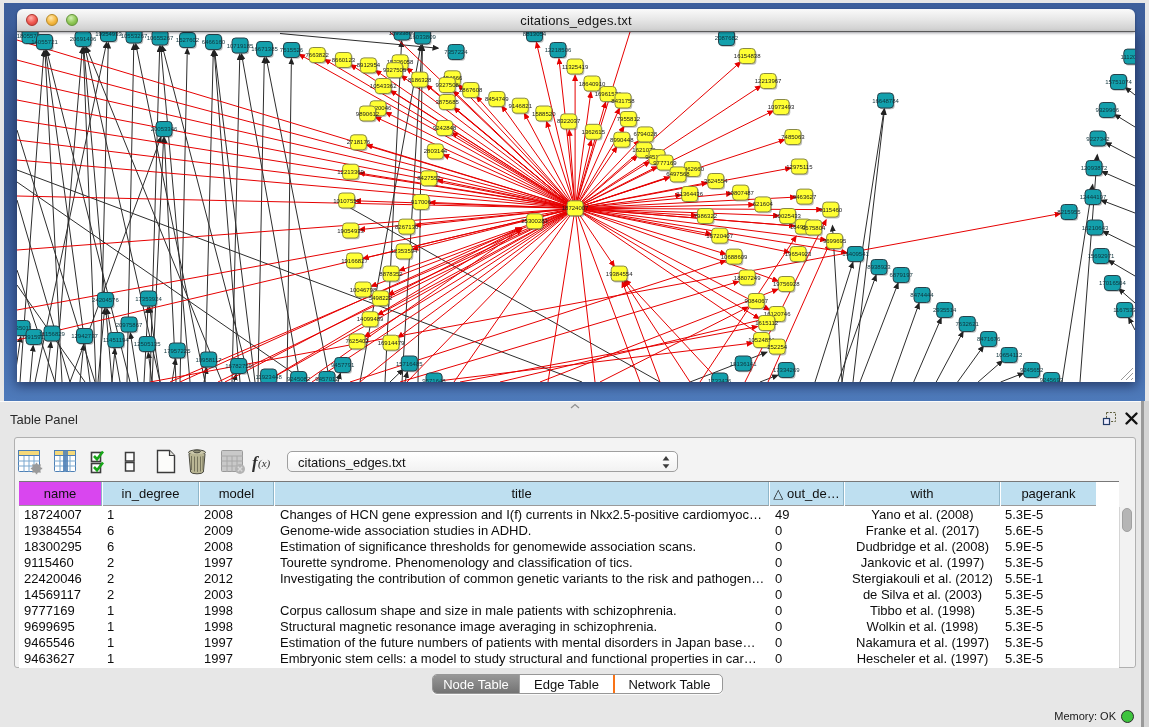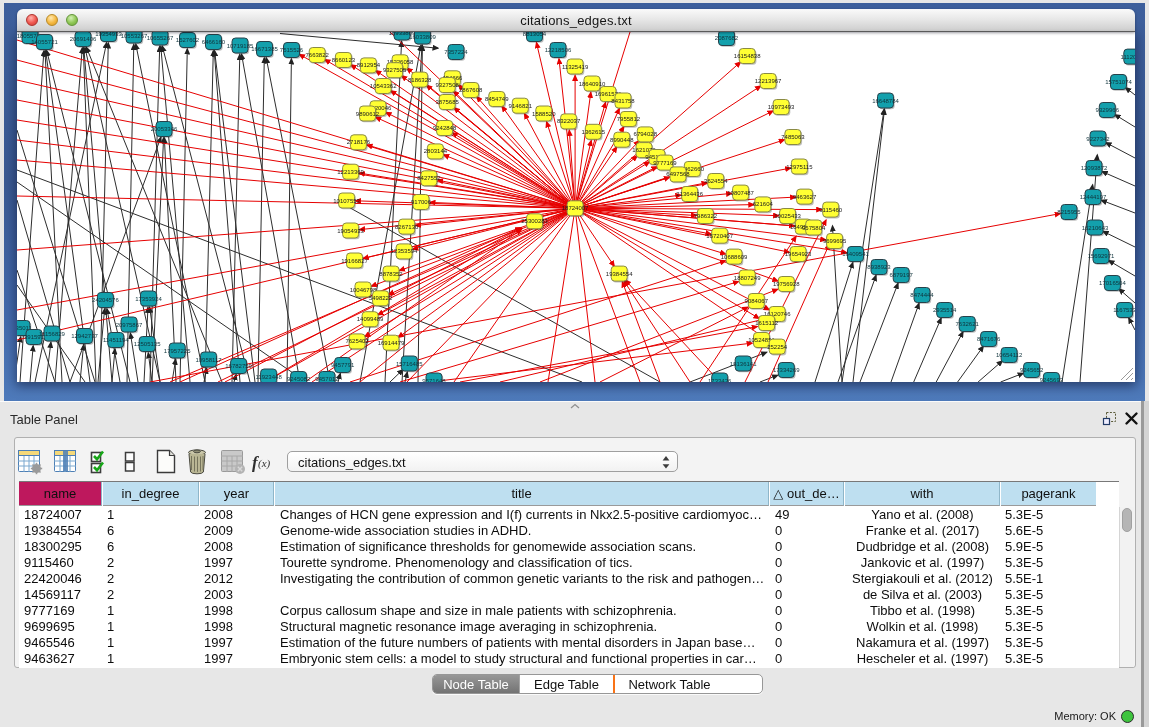--- a/index.html
+++ b/index.html
@@ -18,21 +18,21 @@
 #panel{left:14px;top:437px;width:1122px;height:231px;background:#f3f3f3;
  border:1px solid #b0b0b0;border-radius:3px}
 #tablebg{left:19px;top:481px;width:1100px;height:187px;background:#fff;border-top:1px solid #787878}
 .hd{top:482px;height:24px;background:#bedff0;border-right:1px solid #8fb6c9;
  font-size:13px;color:#101010;text-align:center;line-height:24px;border-bottom:1px solid #9a9a9a}
 .row{position:absolute;width:1100px;height:16px;font-size:13px;color:#0c0c0c}
 .row span{position:absolute;white-space:nowrap;line-height:16px}
 .row .ctr{text-align:center}
 #scrolltrack{left:1119px;top:507px;width:15px;height:160px;background:#f2f2f2;border-left:1px solid #d5d5d5}
 #thumb{left:1122px;top:508px;width:10px;height:24px;background:#b5b5b5;border-radius:5px;border:1px solid #a0a0a0}
-#tabs{left:432px;top:674px;width:331px;height:20px;border:1px solid #979797;border-radius:5px;
+#tabs{left:432px;top:674px;width:291px;height:20px;border:1px solid #979797;border-radius:5px;
  background:#fff;font-size:13px;overflow:hidden;box-shadow:0 1px 0 rgba(255,255,255,.8)}
 .seg{position:absolute;top:0;height:20px;line-height:19px;text-align:center;color:#111}
 #memory{right:33px;top:710px;font-size:11px;color:#1a1a1a}
 #memdot{left:1121px;top:710px;width:13px;height:13px;border-radius:50%;background:#3ec43e;border:1.5px solid #2c2c2c}
 #rightedge{left:1141px;top:401px;width:3px;height:326px;background:#9a9a9a}
 #rightedge2{left:1144px;top:401px;width:5px;height:326px;background:#d4d4d4}
 </style></head><body>
 <div class="abs" id="desktop"></div>
 <div class="abs" id="canvas">
     <svg width="1118" height="350" viewBox="0 0 1118 350" style="position:absolute;left:0;top:0">
@@ -731,23 +731,23 @@
     <text x="242" y="21" font-family="Liberation Serif,serif" font-style="italic" font-size="11" fill="#2e2e2e">(x)</text>
   </svg>
 <div class="abs" id="dropdown" style="left:287px;top:451px;width:391px;height:21px;border:1px solid #9f9f9f;border-radius:5px;background:linear-gradient(180deg,#fff,#f2f2f2)">
  <span class="abs" style="left:10px;top:3px;font-size:13px;color:#111">citations_edges.txt</span>
  <svg class="abs" style="right:6px;top:3px" width="10" height="15" viewBox="0 0 10 15">
   <path d="M5,1 L8.4,5.4 L1.6,5.4 z" fill="#3c3c3c"></path>
   <path d="M5,13.6 L8.4,9.2 L1.6,9.2 z" fill="#3c3c3c"></path>
  </svg>
 </div>
 <div class="abs" id="tablebg"></div>
-<div class="abs hd" style="left:19px;width:83px;background:#be185d">name</div>
+<div class="abs hd" style="left:19px;width:83px;background:#d946ef">name</div>
 <div class="abs hd" style="left:103px;width:96px">in_degree</div>
-<div class="abs hd" style="left:200px;width:74px">year</div>
+<div class="abs hd" style="left:200px;width:74px">model</div>
 <div class="abs hd" style="left:275px;width:494px">title</div>
 <div class="abs hd" style="left:770px;width:74px">△&nbsp;out_de…</div>
 <div class="abs hd" style="left:845px;width:155px">with</div>
 <div class="abs hd" style="left:1001px;width:95px;border-right:none">pagerank</div>
 <div class="row" style="top:507px">
     <span style="left:24px">18724007</span>
     <span style="left:107px">1</span>
     <span style="left:204px">2008</span>
     <span style="left:280px">Changes of HCN gene expression and I(f) currents in Nkx2.5-positive cardiomyoc…</span>
     <span style="left:775px">49</span>

